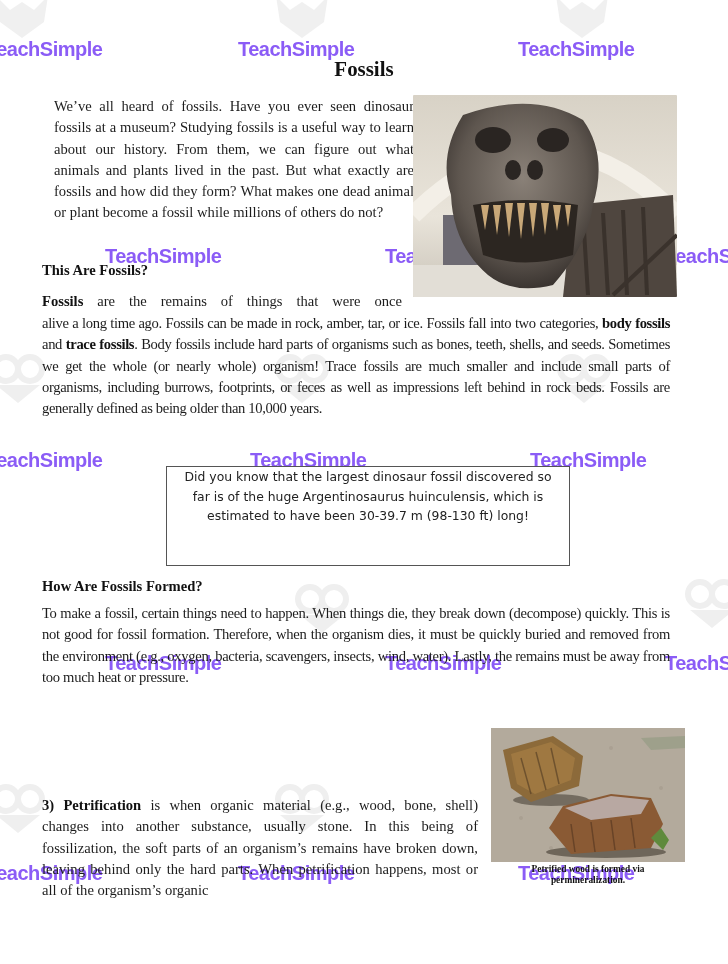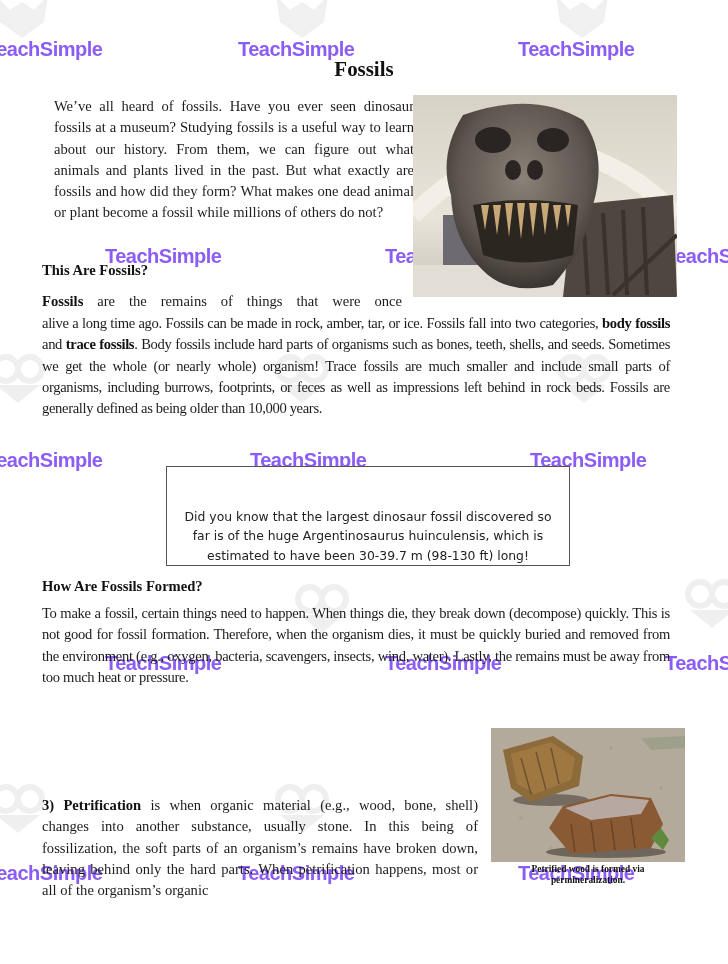--- a/index.html
+++ b/index.html
@@ -17,21 +17,21 @@
 
   .para { position:absolute; font-size:14.6px; line-height:21.3px; text-align:justify; color:#1c1c1c; }
   .para b { font-weight:bold; color:#111; }
   .heading { position:absolute; font-weight:bold; font-size:14.6px; color:#111; }
 
   .intro { left:42px; top:96px; width:360px;margin-left:12px; }
   .h1 { left:42px; top:262px; }
   .whatp1 { left:42px; top:291px; width:360px; text-align:justify; text-align-last:justify; }
   .whatp2 { left:42px; top:313px; width:628px; font-family:"Liberation Serif", serif; font-size:14.6px; letter-spacing:-0.35px; }
 
-  .funbox { position:absolute; left:166px; top:466px; width:404px; height:100px; border:1.5px solid #555; background:#fff; display:flex; align-items:flex-end; justify-content:center; padding:0 14px; }
+  .funbox { position:absolute; left:166px; top:466px; width:404px; height:100px; border:1.5px solid #555; background:#fff; display:flex; align-items:flex-start; justify-content:center; padding:0 14px; }
   .funbox p { font-family:"DejaVu Sans", sans-serif; font-size:12.4px; line-height:19.5px; text-align:center; color:#222; }
 
   .h2 { left:42px; top:578px; }
   .howp { left:42px; top:603px; width:628px; letter-spacing:-0.3px; }
   .typesp { left:42px; top:722px; width:436px; }
   .petrip { left:42px; top:795px; width:436px; }
 
   .img-dino { position:absolute; left:413px; top:95px; width:264px; height:202px; overflow:hidden; border-radius:1px; }
   .img-wood { position:absolute; left:491px; top:728px; width:194px; height:134px; overflow:hidden; }
   .caption { position:absolute; left:491px; top:864px; width:194px; text-align:center; font-family:"Liberation Serif", serif; font-weight:bold; font-size:9.4px; line-height:11px; color:#111; }

